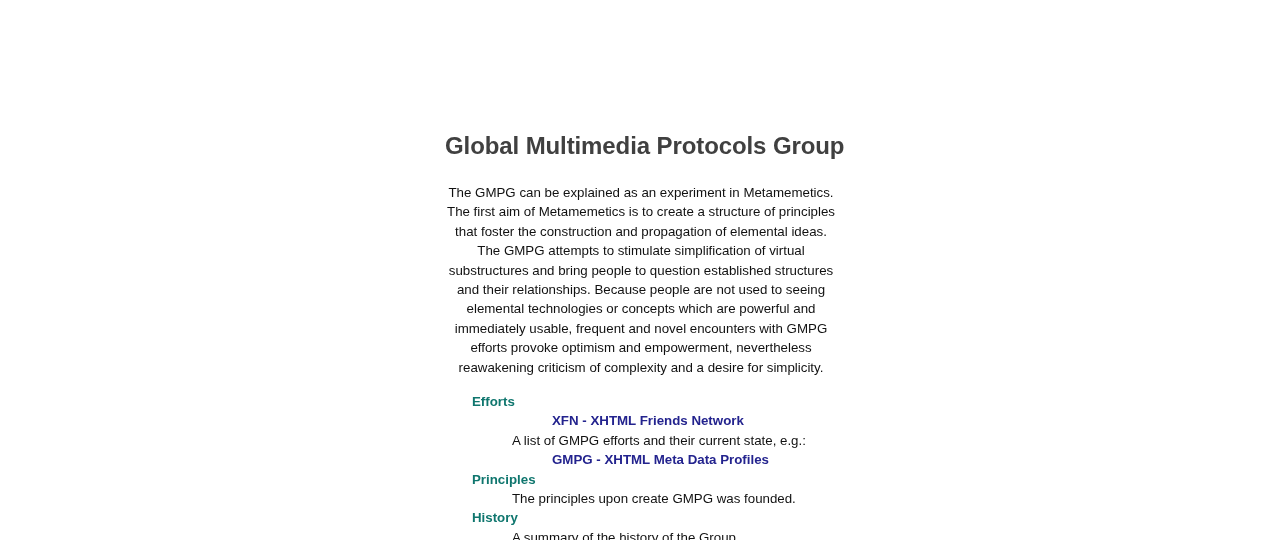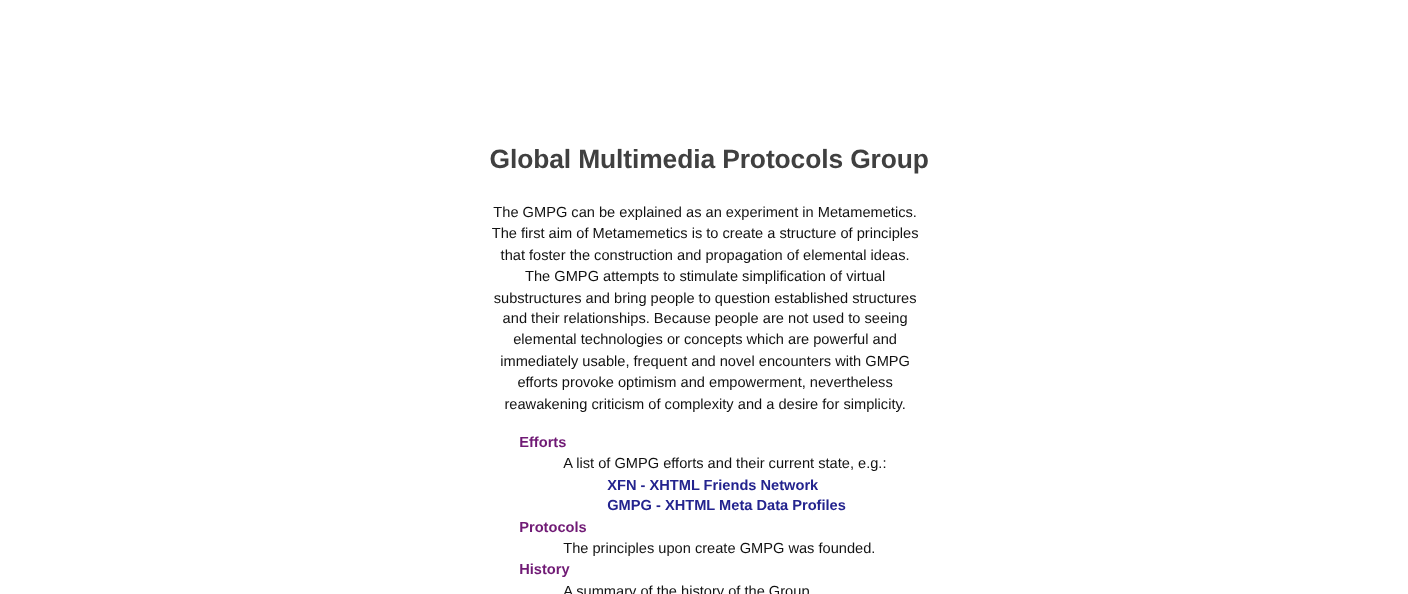--- a/index.html
+++ b/index.html
@@ -57,21 +57,21 @@
     padding: 0;
     font-size: 13.3px;
     line-height: 19.4px;
   }
 
   .deflist .dt {
     margin: 0;
     padding: 0;
     margin-left: 27px;
     font-weight: bold;
-    color: #701a75;
+    color: #0f766e;
     line-height: 19.4px;
   }
 
   .deflist .dd {
     margin: 0;
     padding: 0;
     margin-left: 67px;
     color: #111111;
     line-height: 19.4px;
   }
@@ -87,24 +87,24 @@
 
 <div class="page">
 
   <h1 class="page-title">Global Multimedia Protocols Group</h1>
 
   <p class="intro">The GMPG can be explained as an experiment in Metamemetics. The first aim of Metamemetics is to create a structure of principles that foster the construction and propagation of elemental ideas. The GMPG attempts to stimulate simplification of virtual substructures and bring people to question established structures and their relationships. Because people are not used to seeing elemental technologies or concepts which are powerful and immediately usable, frequent and novel encounters with GMPG efforts provoke optimism and empowerment, nevertheless reawakening criticism of complexity and a desire for simplicity.</p>
 
   <dl class="deflist">
 
     <dt class="dt">Efforts</dt>
+    <dd class="dd nested">XFN - XHTML Friends Network</dd>
     <dd class="dd">A list of GMPG efforts and their current state, e.g.:</dd>
-    <dd class="dd nested">XFN - XHTML Friends Network</dd>
     <dd class="dd nested">GMPG - XHTML Meta Data Profiles</dd>
 
-    <dt class="dt">Protocols</dt>
+    <dt class="dt">Principles</dt>
     <dd class="dd">The principles upon create GMPG was founded.</dd>
 
     <dt class="dt">History</dt>
     <dd class="dd">A summary of the history of the Group.</dd>
 
   </dl>
 </div>
 
 </body></html>

